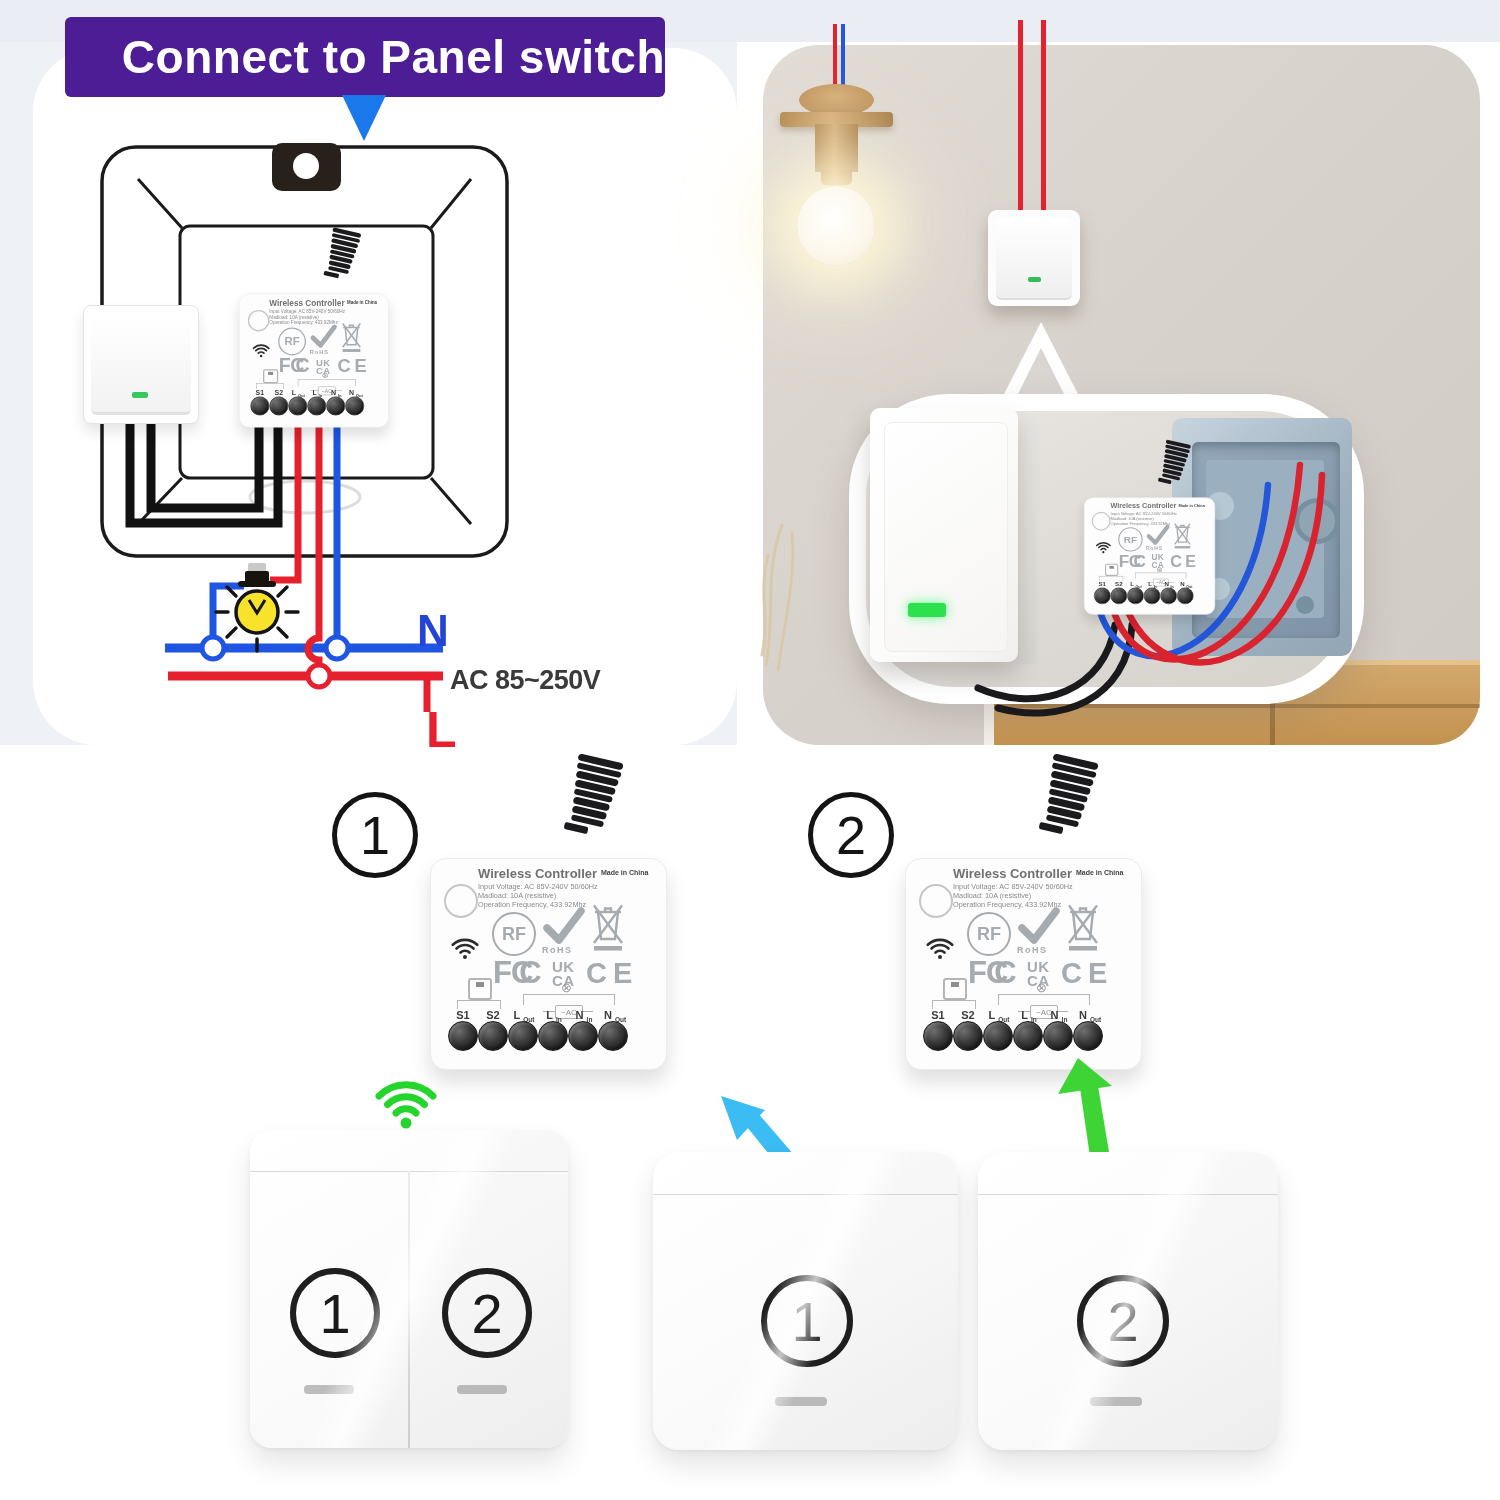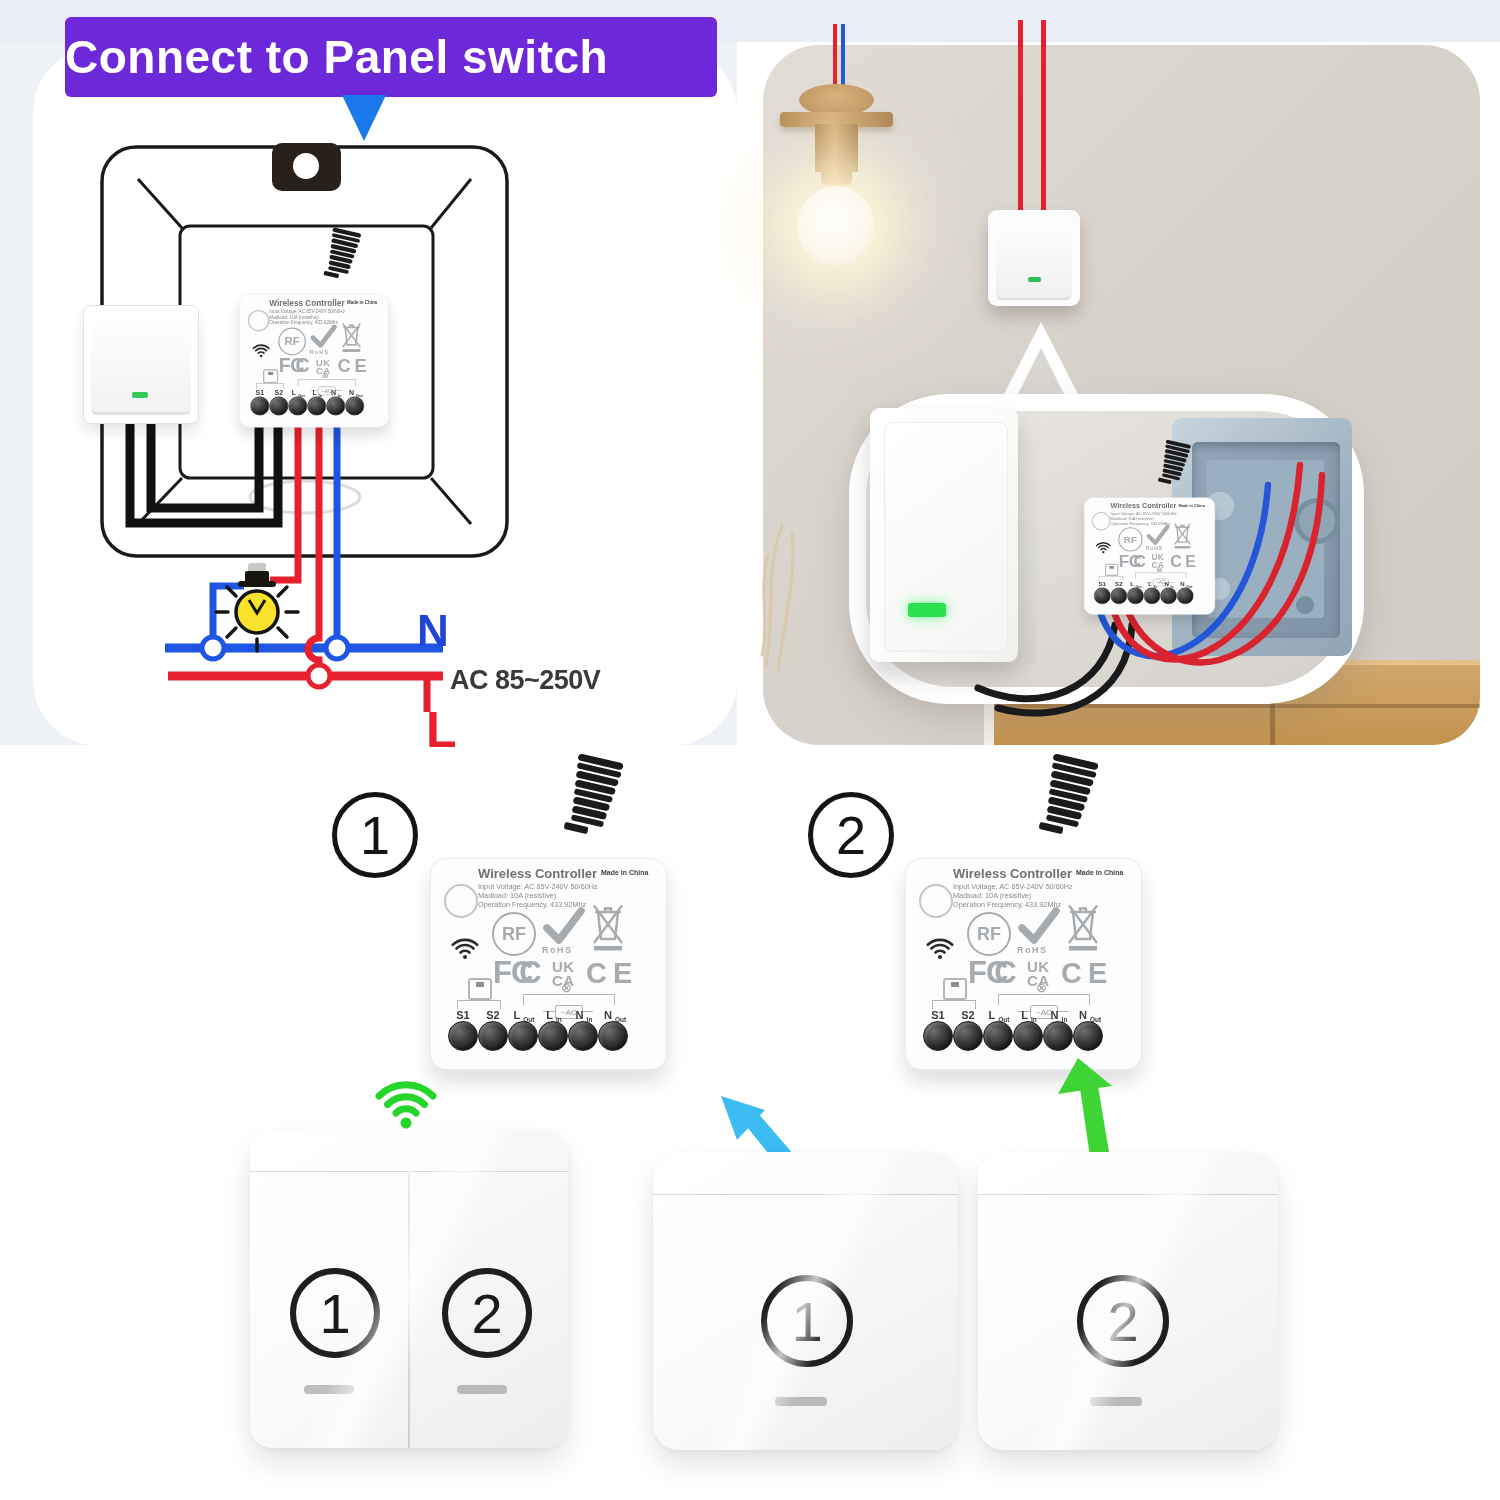--- a/index.html
+++ b/index.html
@@ -7,22 +7,22 @@
        font-family:"Liberation Sans",sans-serif;overflow:hidden;}
   .abs{position:absolute;}
   svg text{font-family:"Liberation Sans",sans-serif;}
 
   
   #top-strip{left:0;top:0;width:1500px;height:42px;background:#eaeef4;}
   #left-tint{left:0;top:42px;width:737px;height:703px;background:#eef1f6;}
 
   
   #left-card{left:33px;top:48px;width:704px;height:697px;background:#fff;border-radius:64px;}
-  #banner{left:65px;top:17px;width:652px;height:80px;background:#6d28d9;border-radius:6px;
-          display:flex;align-items:center;justify-content:flex-start;}
+  #banner{left:65px;top:17px;width:600px;height:80px;background:#4c1d95;border-radius:6px;
+          display:flex;align-items:center;justify-content:flex-end;}
   #banner .t{color:#fff;font-size:46px;font-weight:700;letter-spacing:.5px;}
   #banner-tip{left:342px;top:95px;width:0;height:0;border-left:22px solid transparent;
           border-right:22px solid transparent;border-top:46px solid #1b78ea;}
 
   
   .mini-switch{background:#fff;border:1px solid #e3e3e3;border-radius:8px;
           box-shadow:0 8px 14px rgba(0,0,0,.10);}
   .mini-switch .btn{position:absolute;left:7px;top:8px;right:7px;bottom:8px;border-radius:6px;
           background:linear-gradient(#ffffff,#f2f2f2);border-bottom:3px solid #e0e0e0;}
   .grn-bar{position:absolute;background:#35c95a;border-radius:2px;}

